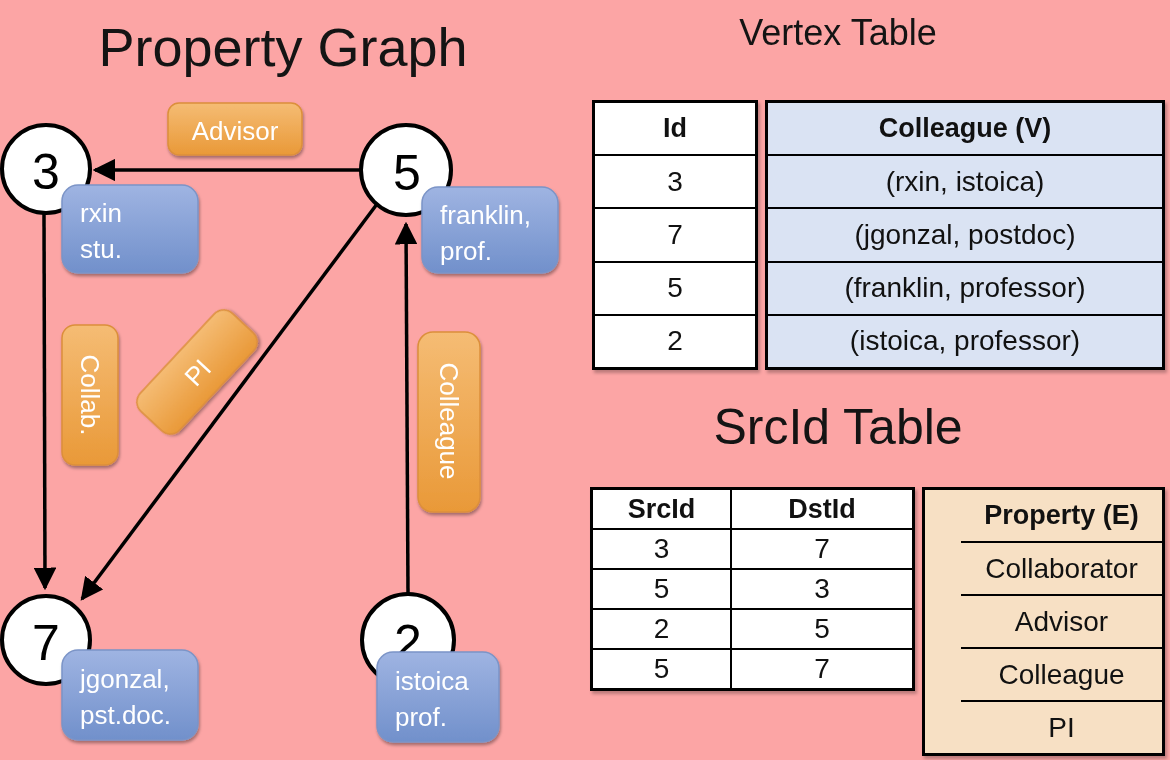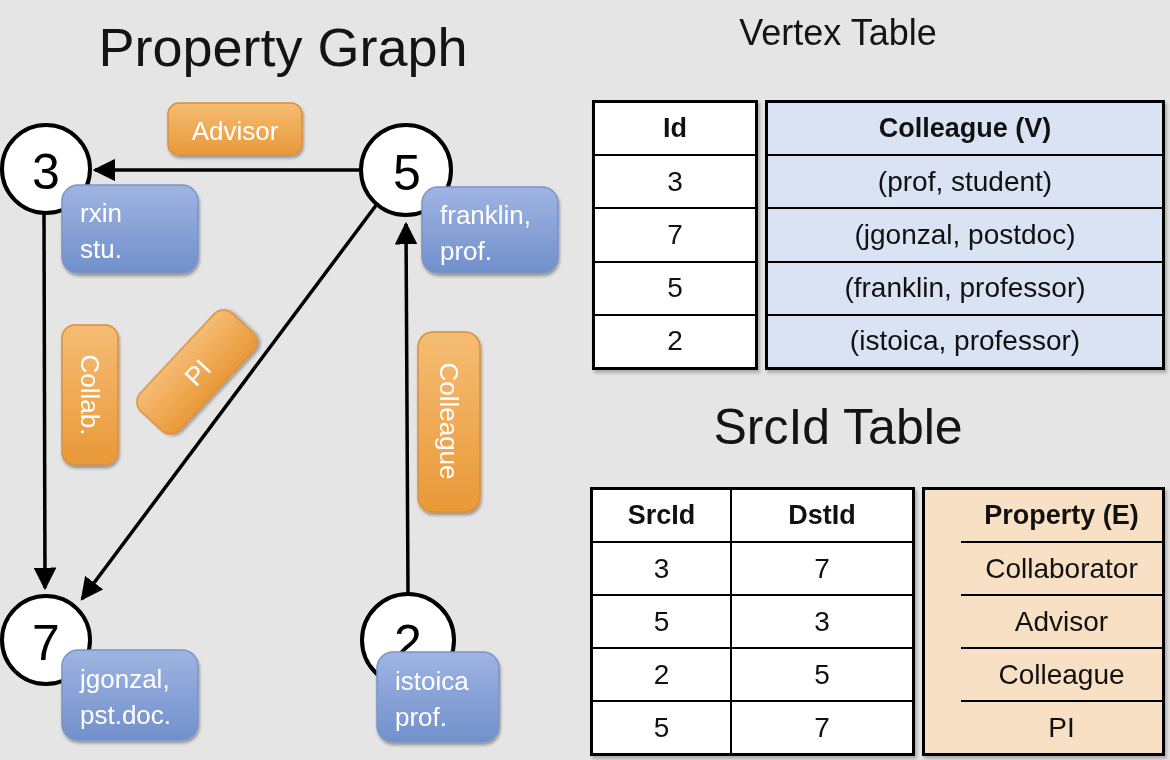--- a/index.html
+++ b/index.html
@@ -1,17 +1,17 @@
 <!DOCTYPE html>
 <html><head>
 <meta charset="utf-8">
 <style>
   html,body { margin:0; padding:0; background:#fff; }
   .stage {
-    position:relative; width:1170px; height:760px; background:#e5e5e5;
+    position:relative; width:1170px; height:760px; background:#fca5a5;
     font-family:"Liberation Sans", sans-serif; overflow:hidden;
   }
   .title {
     position:absolute; text-align:center; color:#141414;
     font-weight:400; letter-spacing:0px; white-space:nowrap;
   }
   #pg-title { left:0px;   top:16px;  width:566px; font-size:54px; }
   #vt-title { left:512px; top:12px;  width:652px; font-size:36px; }
   #et-title { left:512px; top:398px; width:652px; font-size:50px; }
 
@@ -113,27 +113,27 @@
   <div class="tbox" style="left:592px; top:100px; width:166px; height:270px;">
     <div class="cell header">Id</div>
     <div class="cell">3</div>
     <div class="cell">7</div>
     <div class="cell">5</div>
     <div class="cell">2</div>
   </div>
 
   <div class="tbox bg-blue" style="left:765px; top:100px; width:400px; height:270px;">
     <div class="cell header">Colleague (V)</div>
-    <div class="cell">(prof, student)</div>
+    <div class="cell">(rxin, istoica)</div>
     <div class="cell">(jgonzal, postdoc)</div>
     <div class="cell">(franklin, professor)</div>
     <div class="cell">(istoica, professor)</div>
   </div>
 
-  <div class="tbox row" style="left:590px; top:487px; width:325px; height:269px;">
+  <div class="tbox row" style="left:590px; top:487px; width:325px; height:204px;">
     <div class="tcol divider" style="max-width:137px;">
       <div class="cell header">SrcId</div>
       <div class="cell">3</div>
       <div class="cell">5</div>
       <div class="cell">2</div>
       <div class="cell">5</div>
     </div>
     <div class="tcol">
       <div class="cell header">DstId</div>
       <div class="cell">7</div>

